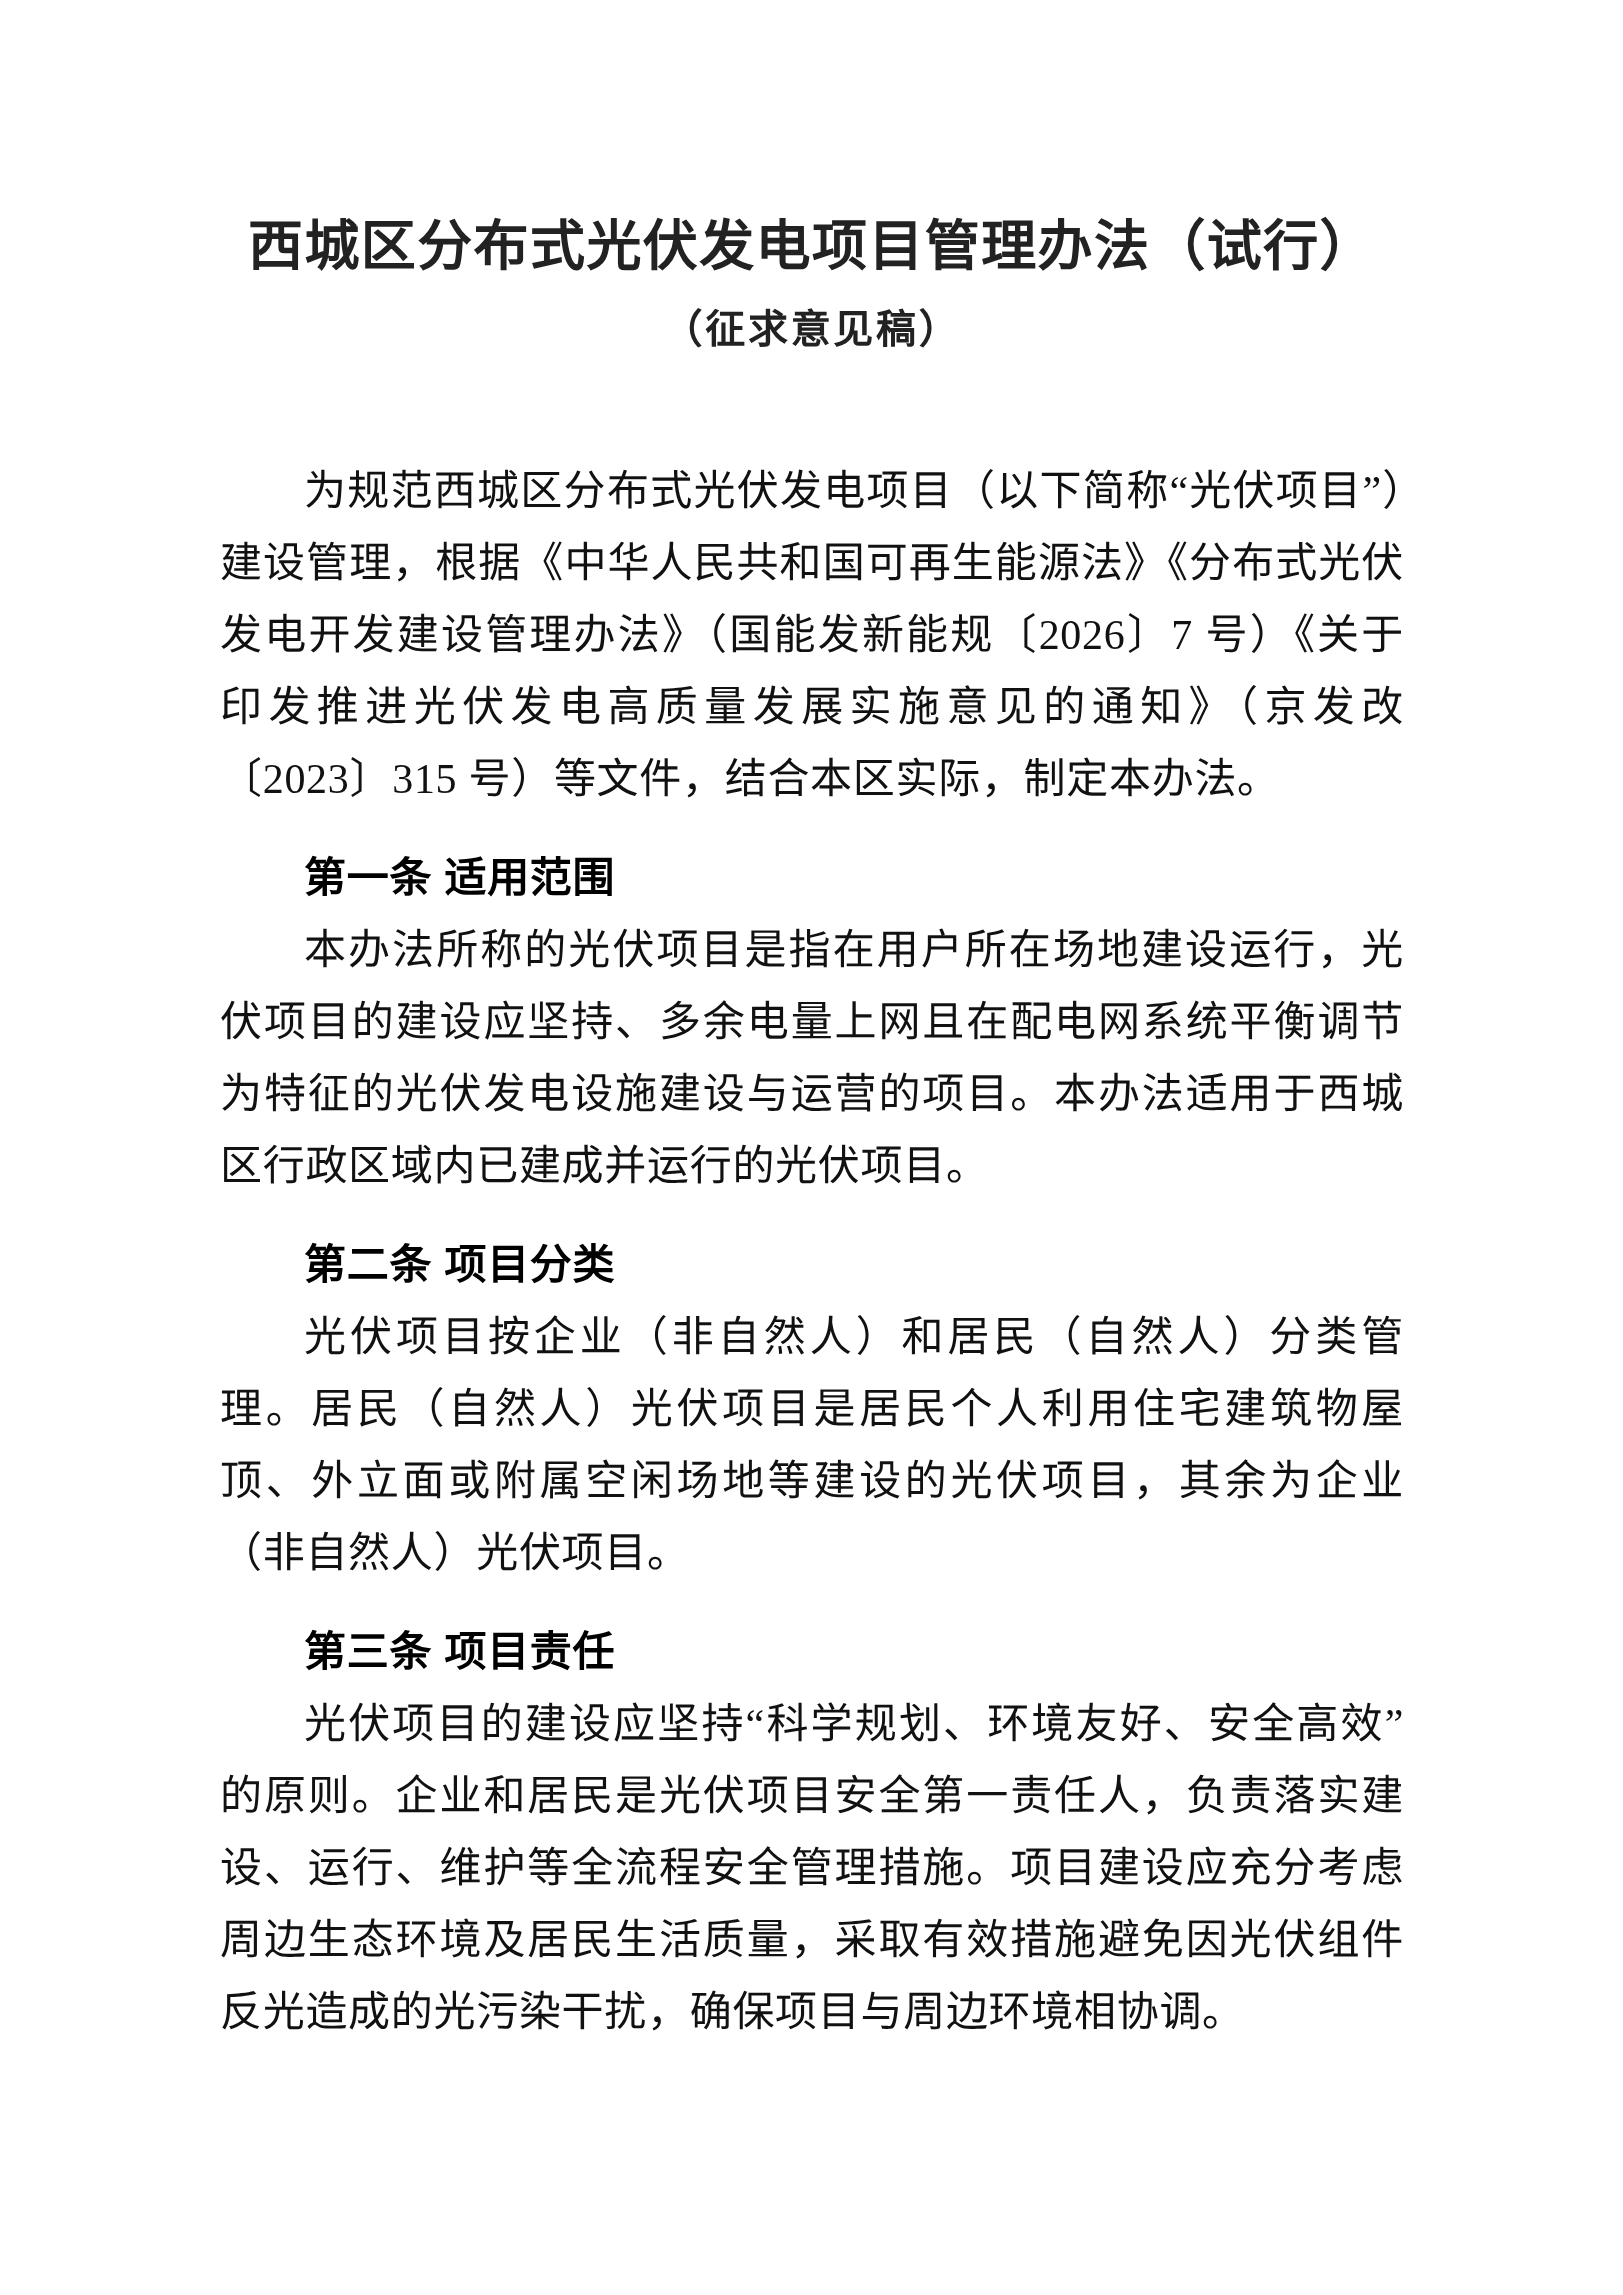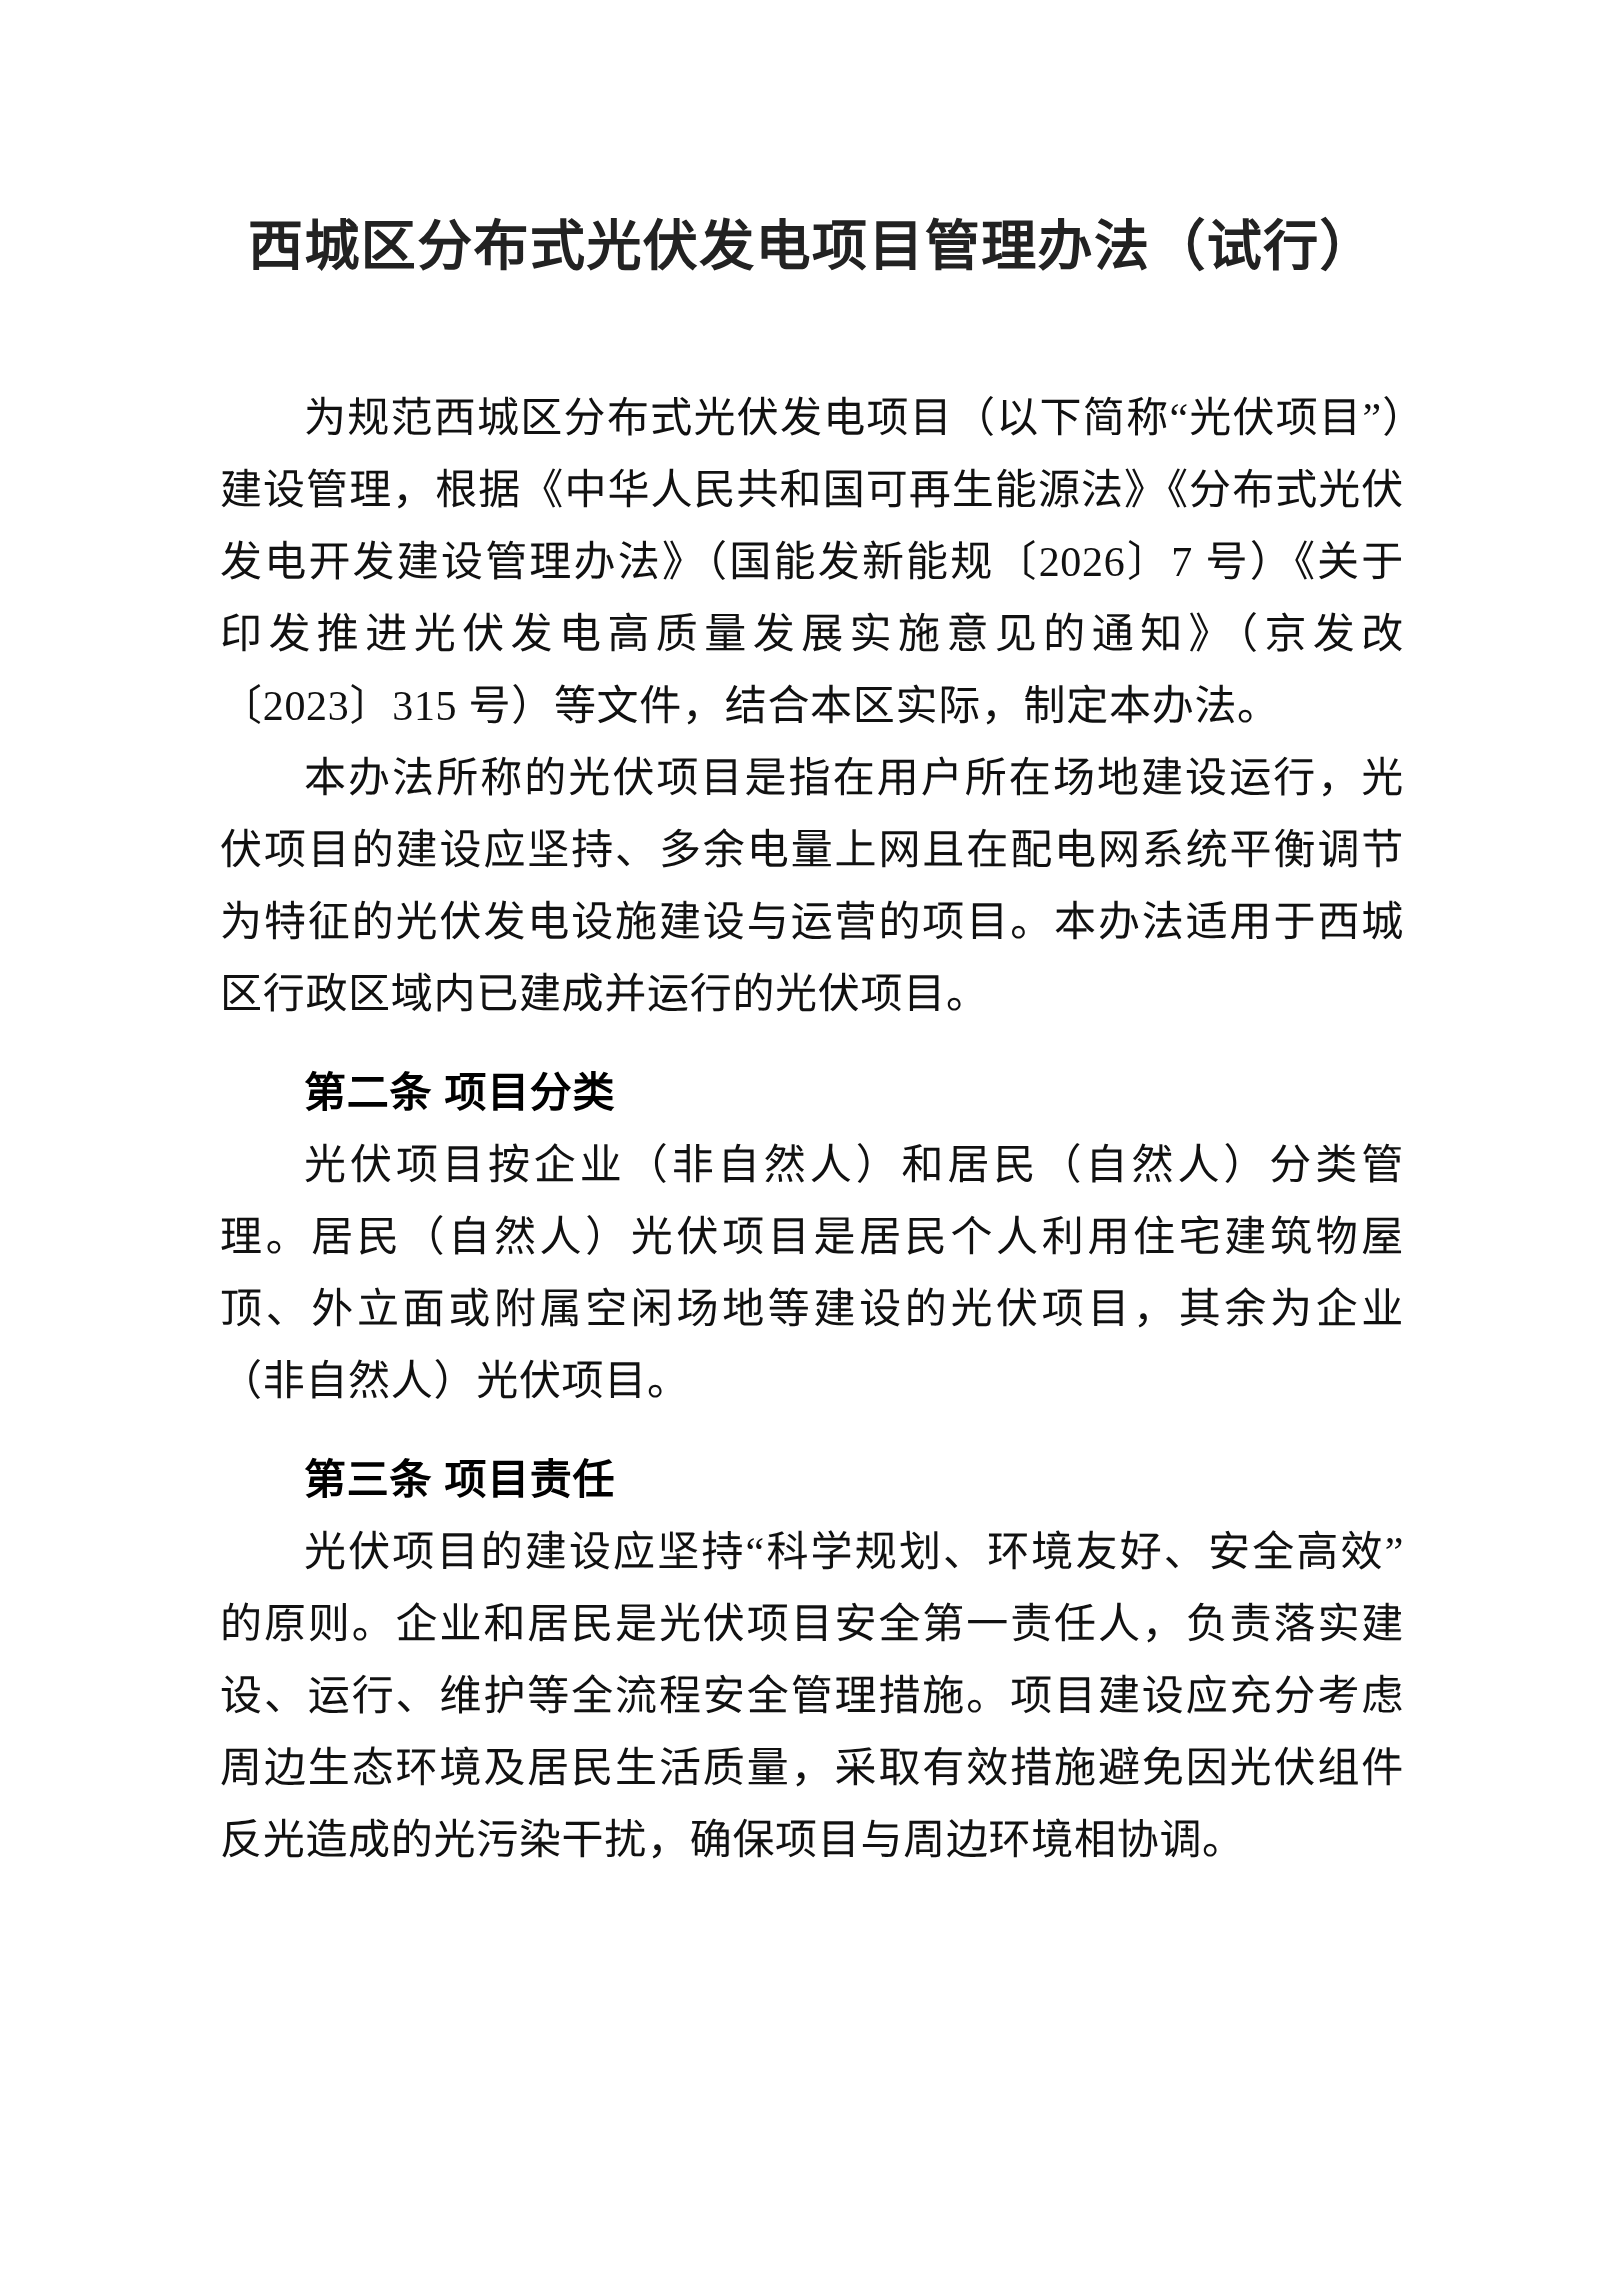--- a/index.html
+++ b/index.html
@@ -63,22 +63,24 @@
     text-indent: 2em;
     margin-top: 27px !important;
     color: #000000;
   }
 </style>
 </head>
 <body>
 
 <div class="page">
   <h1 class="doc-title">西城区分布式光伏发电项目管理办法（试行）</h1>
+  <h2 class="doc-subtitle">（征求意见稿）</h2>
   <div class="doc-body" id="doc-body">
       <p class="body-text">为规范西城区分布式光伏发电项目（以下简称“光伏项目”）建设管理，根据《中华人民共和国可再生能源法》《分布式光伏发电开发建设管理办法》（国能发新能规〔2026〕7 号）《关于印发推进光伏发电高质量发展实施意见的通知》（京发改〔2023〕315 号）等文件，结合本区实际，制定本办法。</p>
+      <p class="article-heading">第一条 适用范围</p>
       <p class="body-text">本办法所称的光伏项目是指在用户所在场地建设运行，光伏项目的建设应坚持、多余电量上网且在配电网系统平衡调节为特征的光伏发电设施建设与运营的项目。本办法适用于西城区行政区域内已建成并运行的光伏项目。</p>
       <p class="article-heading">第二条 项目分类</p>
       <p class="body-text">光伏项目按企业（非自然人）和居民（自然人）分类管理。居民（自然人）光伏项目是居民个人利用住宅建筑物屋顶、外立面或附属空闲场地等建设的光伏项目，其余为企业（非自然人）光伏项目。</p>
       <p class="article-heading">第三条 项目责任</p>
       <p class="body-text">光伏项目的建设应坚持“科学规划、环境友好、安全高效”的原则。企业和居民是光伏项目安全第一责任人，负责落实建设、运行、维护等全流程安全管理措施。项目建设应充分考虑周边生态环境及居民生活质量，采取有效措施避免因光伏组件反光造成的光污染干扰，确保项目与周边环境相协调。</p>
     </div>
 </div>
 
 
 </body></html>

